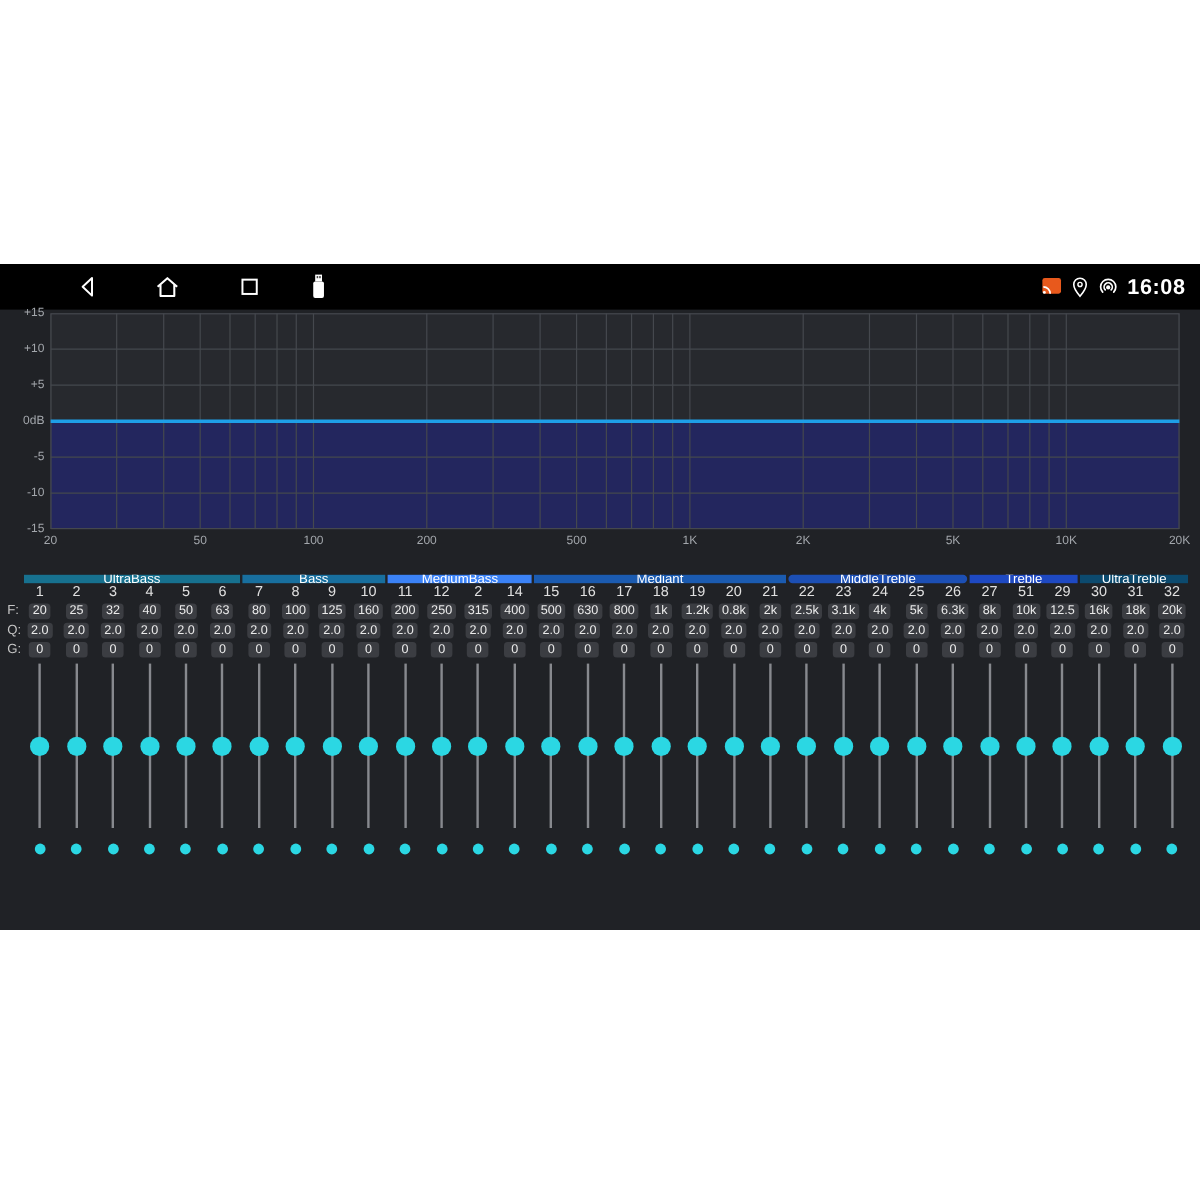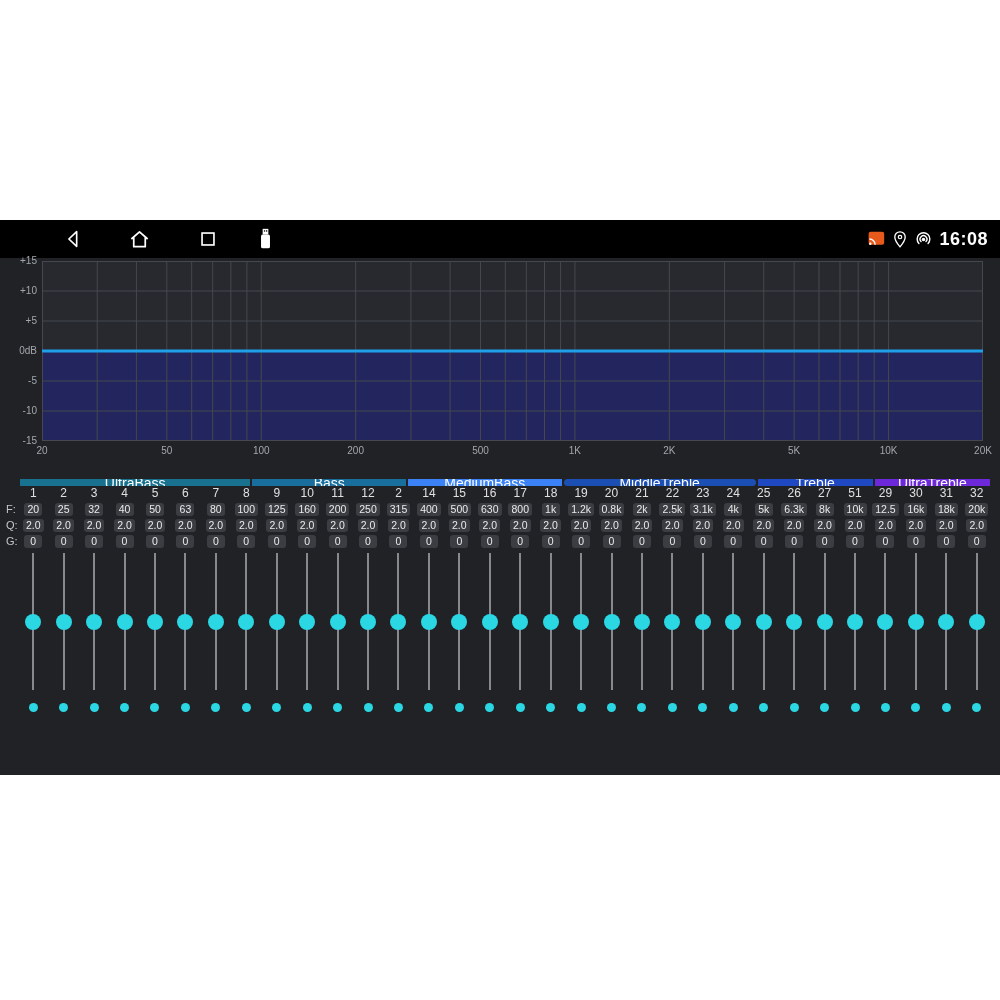--- a/index.html
+++ b/index.html
@@ -12,21 +12,21 @@
   .st-right{position:absolute;right:12px;top:0;height:38px;display:flex;align-items:center;gap:6px;text-align:center;}
   .clock{color:#fff;font-size:18px;font-weight:bold;letter-spacing:.5px;}
 
   
   #plot{position:absolute;left:42px;top:41px;}
   .ylabel{position:absolute;left:0;width:37px;text-align:right;color:#a3a7ac;font-size:10px;line-height:12px;}
   .xlabel{position:absolute;top:225px;transform:translateX(-50%);color:#a3a7ac;font-size:10px;}
 
   
   #band-bar{position:absolute;left:20px;top:244px;width:970px;height:22px;display:flex;gap:2px;}
-  .band{display:flex;align-items:center;justify-content:center;color:#fff;font-size:14px;white-space:nowrap;overflow:hidden;margin-top:15px;}
+  .band{display:flex;align-items:center;justify-content:center;color:#fff;font-size:11px;white-space:nowrap;overflow:hidden;margin-top:15px;}
 
   
   .cells{position:absolute;left:18px;width:974px;display:flex;}
   .cells .cell{flex:1;display:flex;align-items:center;justify-content:center;}
   #num-row{top:266px;height:14px;}
   .num{color:#e0e0e0;font-size:12px;}
   #f-row{top:282px;height:14px;}
   #q-row{top:298px;height:14px;}
   #g-row{top:314px;height:14px;}
   .chip{background:#3b3d42;border-radius:3px;color:#eaeaea;font-size:10.5px;line-height:13px;padding:0 3px;min-width:12px;text-align:center;}
@@ -149,23 +149,24 @@
         <div class="xlabel" style="left: 794.154px;">5K</div>
         <div class="xlabel" style="left: 888.577px;">10K</div>
         <div class="xlabel" style="left: 983px;">20K</div>
       </div>
   </div>
 
   <div id="band-bar">
       <div class="band" style="flex-grow: 6; flex-basis: 0px; background: rgb(23, 113, 143);">UltraBass</div>
       <div class="band" style="flex-grow: 4; flex-basis: 0px; background: rgb(24, 111, 158);">Bass</div>
       <div class="band" style="flex-grow: 4; flex-basis: 0px; background: #3b82f6;">MediumBass</div>
+      <div class="band" style="flex-grow: 7; flex-basis: 0px; background: rgb(27, 91, 176);">Mediant</div>
       <div class="band" style="flex-grow: 5; flex-basis: 0px; background: rgb(28, 79, 180); border-radius: 11px;">MiddleTreble</div>
       <div class="band" style="flex-grow: 3; flex-basis: 0px; background: rgb(30, 73, 194);">Treble</div>
-      <div class="band" style="flex-grow: 3; flex-basis: 0px; background: #6d28d9;">UltraTreble</div>
+      <div class="band" style="flex-grow: 3; flex-basis: 0px; background: #0c4a6e;">UltraTreble</div>
     </div>
 
   <span class="rowlabel" style="top:282px">F:</span>
   <span class="rowlabel" style="top:298px">Q:</span>
   <span class="rowlabel" style="top:314px">G:</span>
 
   <div id="num-row" class="cells">
       <div class="cell">
         <span class="num">1</span>
       </div>

